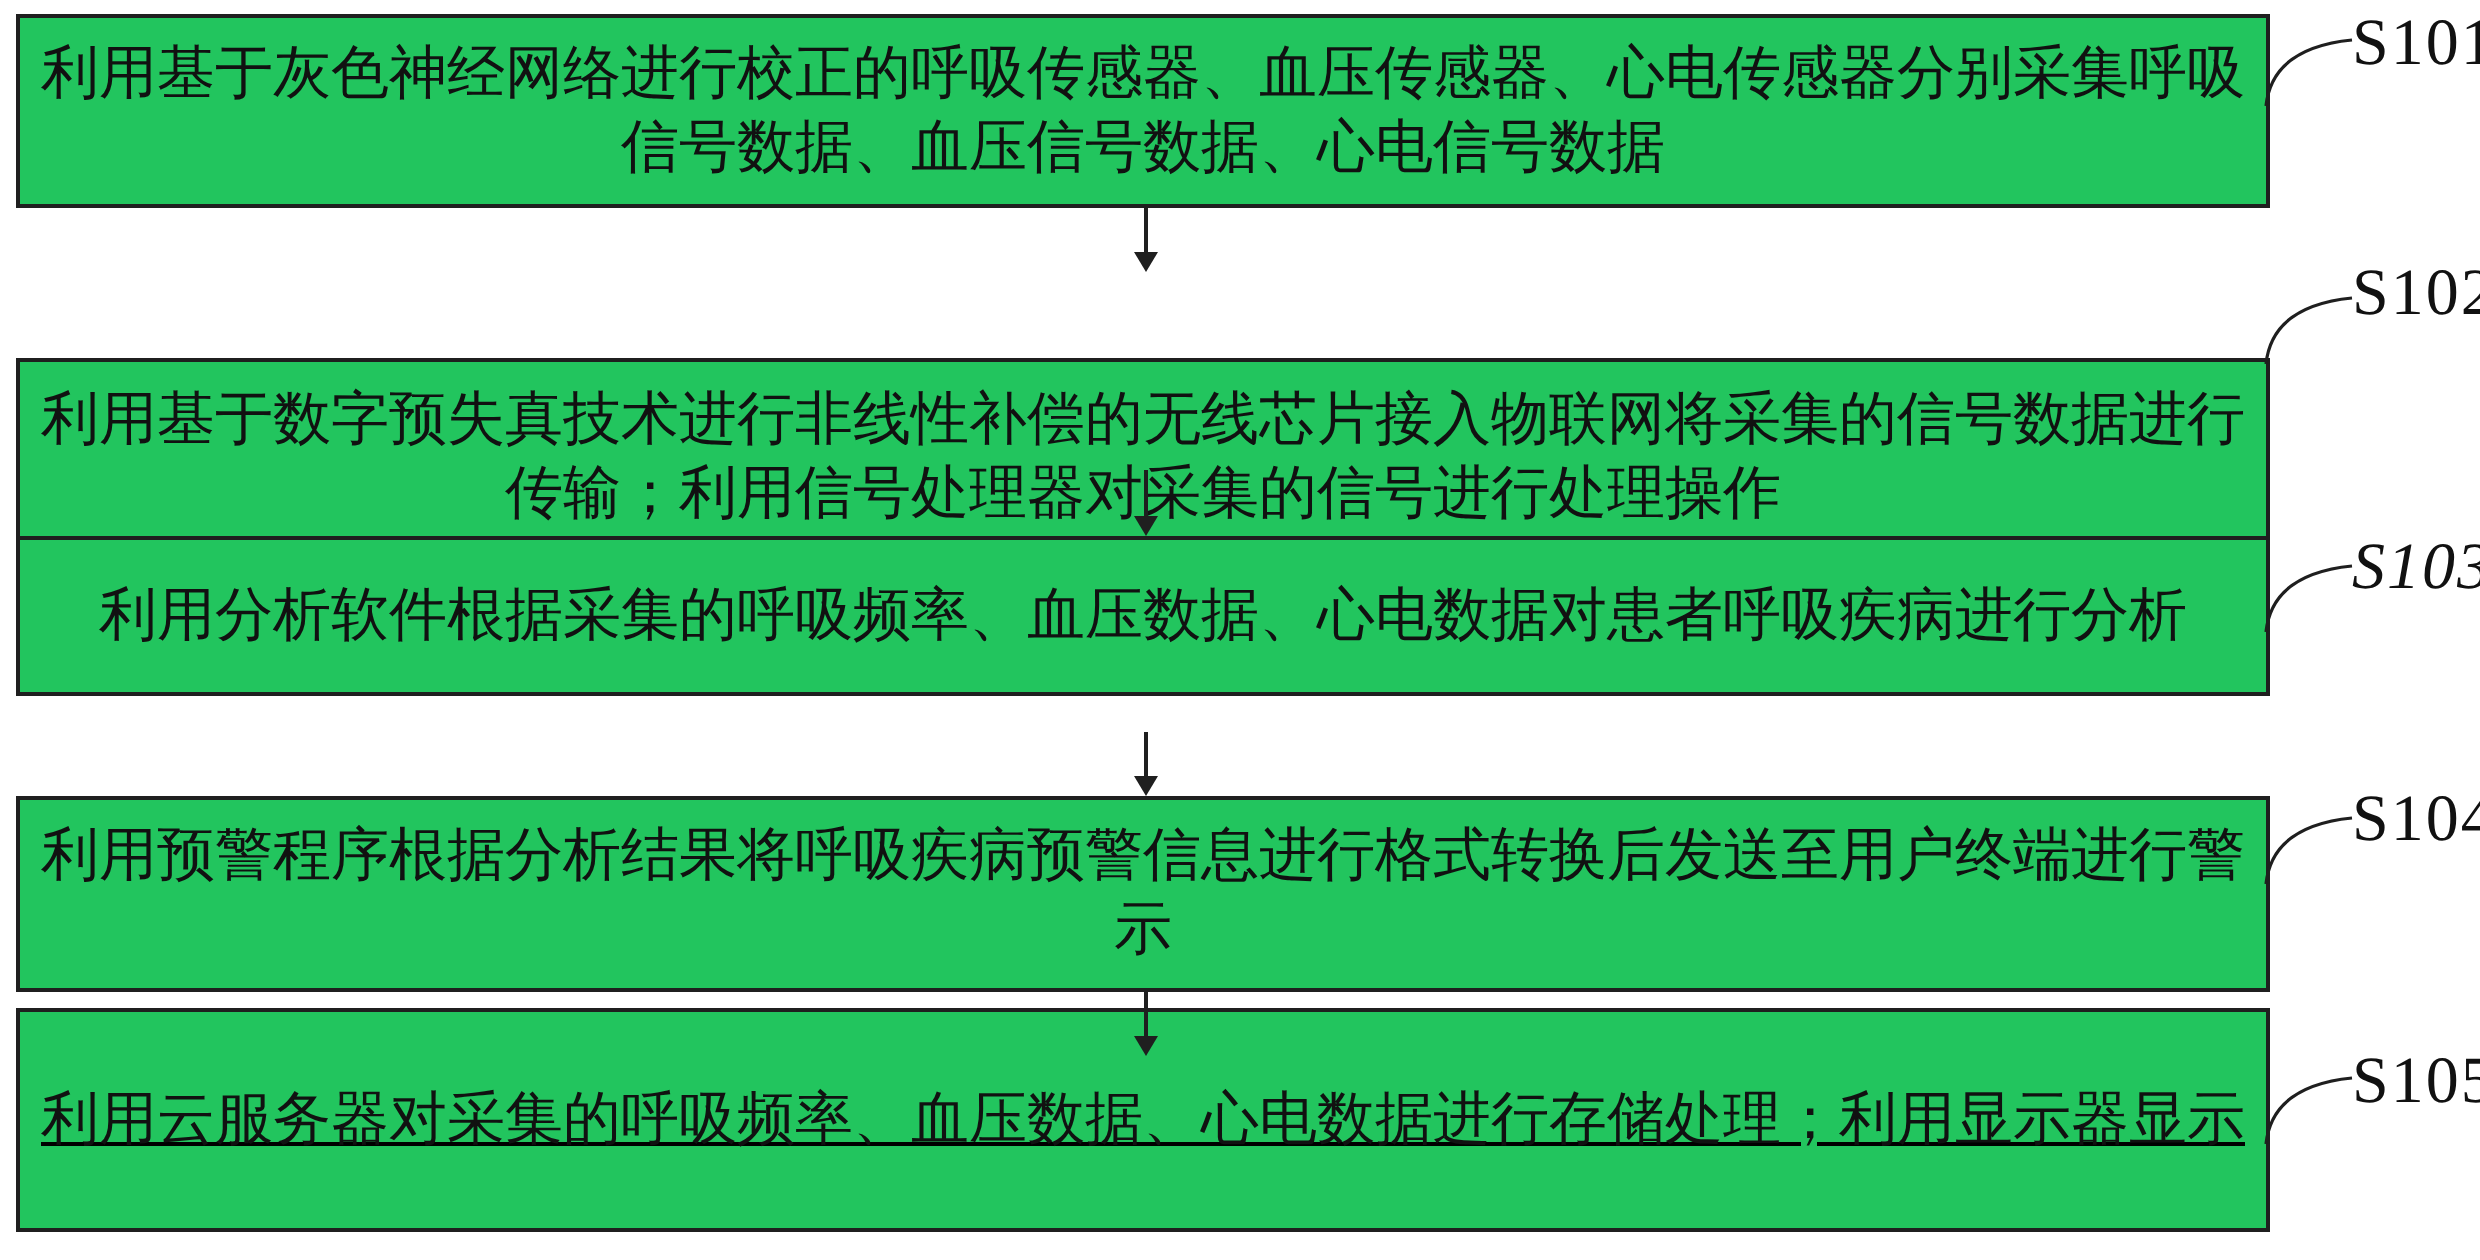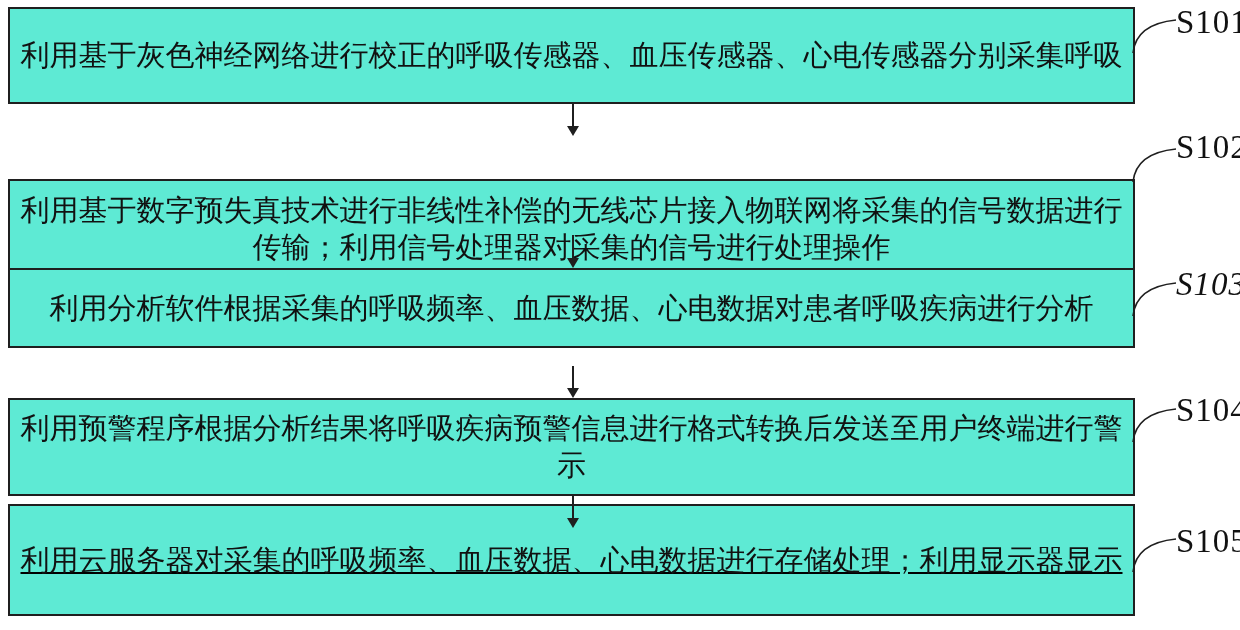--- a/index.html
+++ b/index.html
@@ -14,21 +14,21 @@
     background: #ffffff;
     overflow: hidden;
     font-family: "Liberation Serif", "DejaVu Serif", serif;
   }
   .flow-box {
     position: absolute;
     left: 8px;
     width: 1127px;
     box-sizing: border-box;
     border: 2px solid #1f1f1f;
-    background: #5eead4;
+    background: #22c55e;
     display: flex;
     flex-direction: column;
     justify-content: center;
     align-items: center;
   }
   .flow-box .line {
     font-size: 29px;
     line-height: 37px;
     color: #111111;
     text-align: center;
@@ -92,20 +92,21 @@
     stroke-width: 1.6;
   }
 </style>
 </head>
 <body>
 
 <div class="canvas">
 
   <div class="flow-box box-s101">
     <div class="line">利用基于灰色神经网络进行校正的呼吸传感器、血压传感器、心电传感器分别采集呼吸</div>
+    <div class="line">信号数据、血压信号数据、心电信号数据</div>
   </div>
 
   <div class="flow-box box-s102">
     <div class="line">利用基于数字预失真技术进行非线性补偿的无线芯片接入物联网将采集的信号数据进行</div>
     <div class="line">传输；利用信号处理器对采集的信号进行处理操作</div>
   </div>
 
   <div class="flow-box box-s103">
     <div class="line">利用分析软件根据采集的呼吸频率、血压数据、心电数据对患者呼吸疾病进行分析</div>
   </div>

